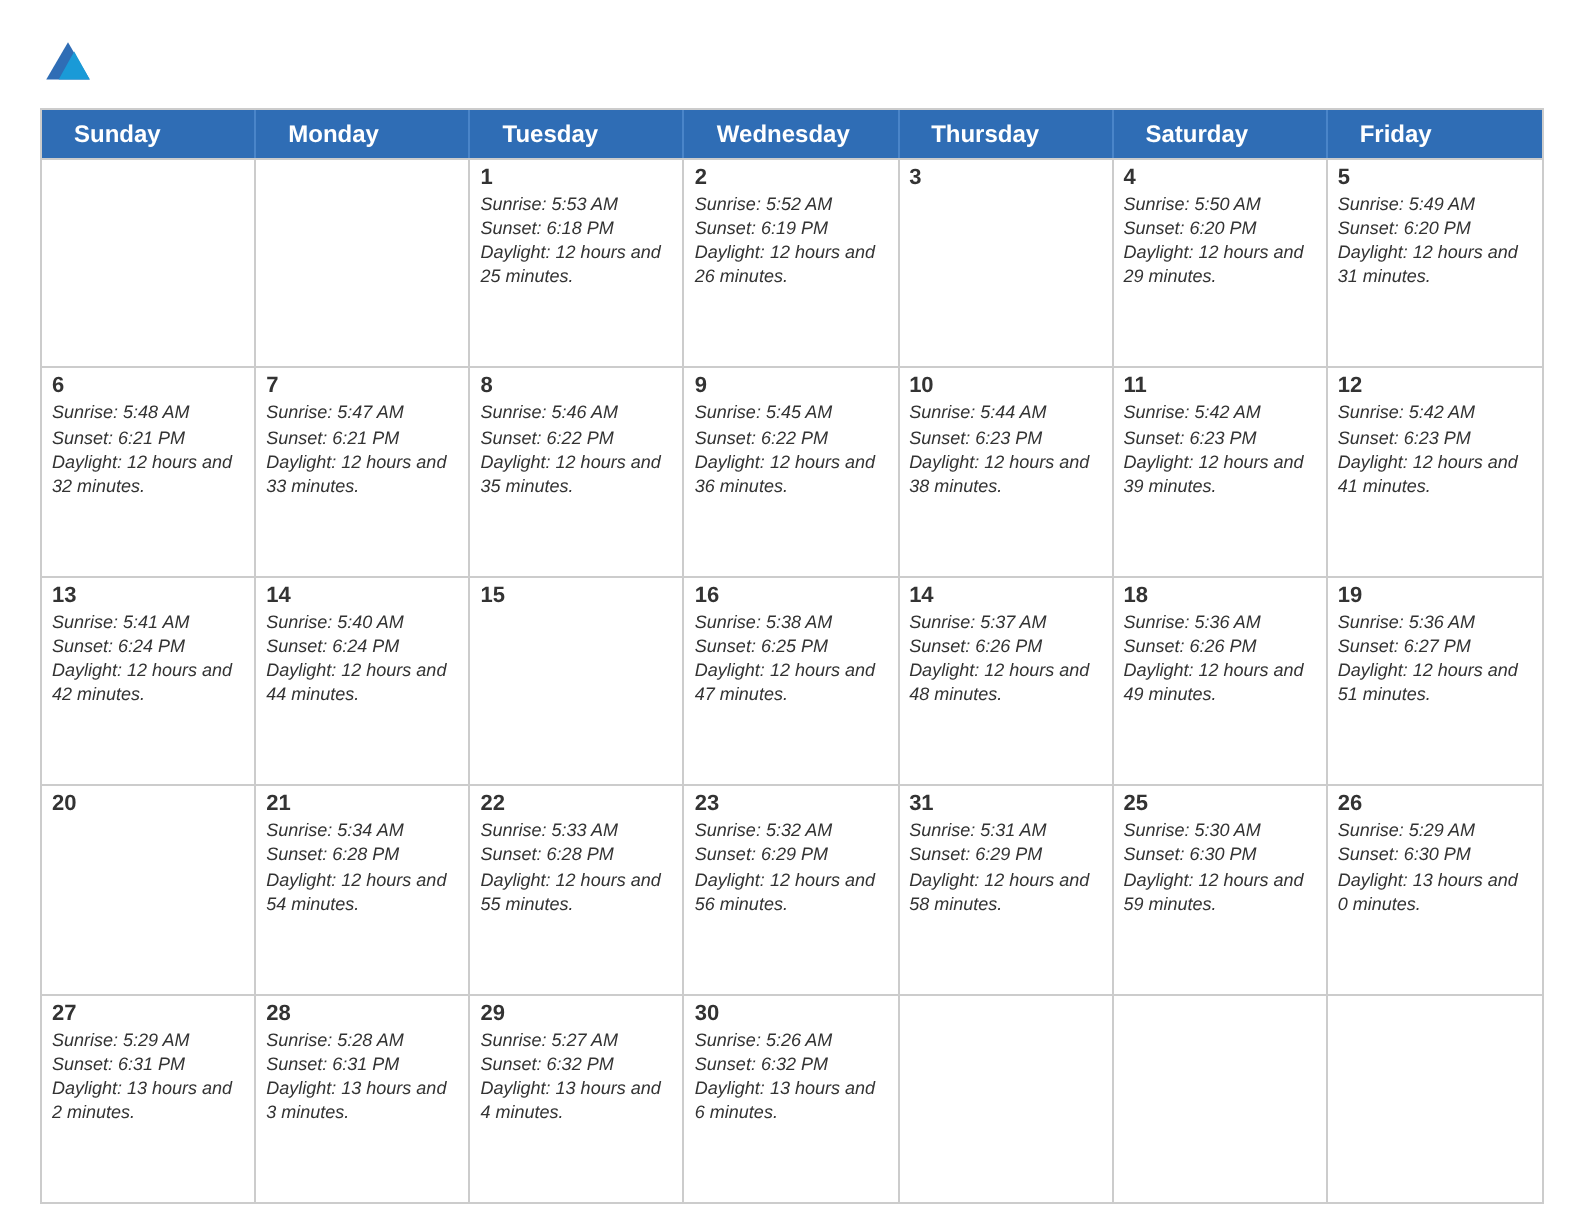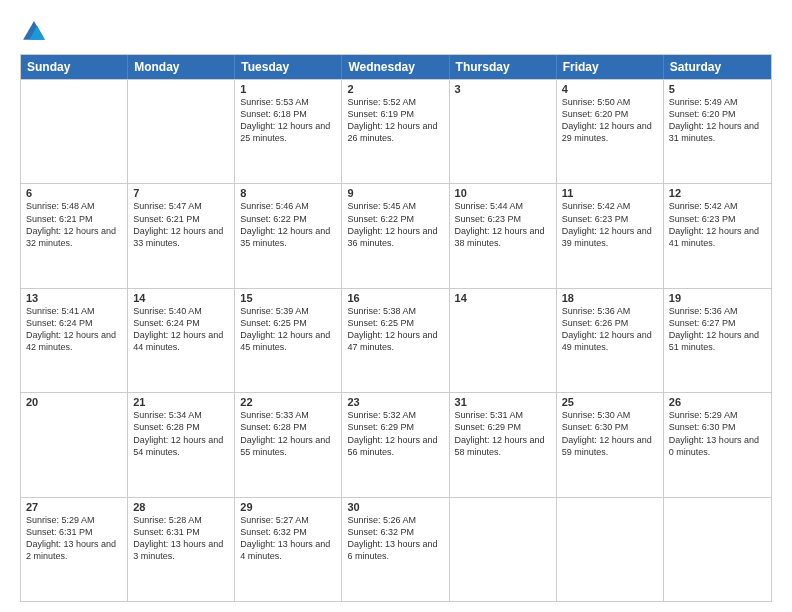--- a/index.html
+++ b/index.html
@@ -68,21 +68,21 @@
     }
     .cal-header {
       display: grid;
       grid-template-columns: repeat(7, 1fr);
       background: #2f6db5;
     }
     .cal-header-cell {
       color: #fff;
       font-size: 12px;
       font-weight: bold;
-      padding: 5px 6px;
+      padding: 5px 16px;
       text-align: left;
       border-right: 1px solid #4a85c9;
     }
     .cal-header-cell:last-child { border-right: none; }
     .cal-body {
       display: flex;
       flex-direction: column;
       flex: 1;
     }
     .cal-row {
@@ -104,20 +104,21 @@
     .day-number {
       font-size: 11px;
       font-weight: bold;
       display: block;
       margin-bottom: 1px;
     }
     .day-info {
       font-size: 9px;
       color: #333;
       line-height: 1.35;
+      font-style: italic;
     }
   </style>
 </head>
 <body>
 
 <div class="page">
   <div class="header">
     <div class="logo">
       <svg class="logo-icon" viewBox="0 0 36 36">
         <polygon points="18,4 32,28 4,28" fill="#2f6db5"></polygon>
@@ -134,22 +135,22 @@
     </div>
   </div>
 
   <div class="calendar">
     <div class="cal-header">
     <div class="cal-header-cell">Sunday</div>
         <div class="cal-header-cell">Monday</div>
         <div class="cal-header-cell">Tuesday</div>
         <div class="cal-header-cell">Wednesday</div>
         <div class="cal-header-cell">Thursday</div>
+        <div class="cal-header-cell">Saturday</div>
         <div class="cal-header-cell">Friday</div>
-        <div class="cal-header-cell">Saturday</div>
       </div>
     <div class="cal-body">
     <div class="cal-row">
           <div class="cal-cell empty"></div>
           <div class="cal-cell empty"></div>
           <div class="cal-cell">
             <span class="day-number">1</span>
             <div class="day-info">Sunrise: 5:53 AM
 Sunset: 6:18 PM
 Daylight: 12 hours and 25 minutes.</div>
@@ -228,32 +229,32 @@
 Daylight: 12 hours and 42 minutes.</div>
           </div>
           <div class="cal-cell">
             <span class="day-number">14</span>
             <div class="day-info">Sunrise: 5:40 AM
 Sunset: 6:24 PM
 Daylight: 12 hours and 44 minutes.</div>
           </div>
           <div class="cal-cell">
             <span class="day-number">15</span>
-            <div class="day-info">Sunrise: 5:39 AM
-Sunset: 6:25 PM
-Daylight: 12 hours and 45 minutes.</div>
           </div>
           <div class="cal-cell">
             <span class="day-number">16</span>
             <div class="day-info">Sunrise: 5:38 AM
 Sunset: 6:25 PM
 Daylight: 12 hours and 47 minutes.</div>
           </div>
           <div class="cal-cell">
             <span class="day-number">14</span>
+            <div class="day-info">Sunrise: 5:37 AM
+Sunset: 6:26 PM
+Daylight: 12 hours and 48 minutes.</div>
           </div>
           <div class="cal-cell">
             <span class="day-number">18</span>
             <div class="day-info">Sunrise: 5:36 AM
 Sunset: 6:26 PM
 Daylight: 12 hours and 49 minutes.</div>
           </div>
           <div class="cal-cell">
             <span class="day-number">19</span>
             <div class="day-info">Sunrise: 5:36 AM

